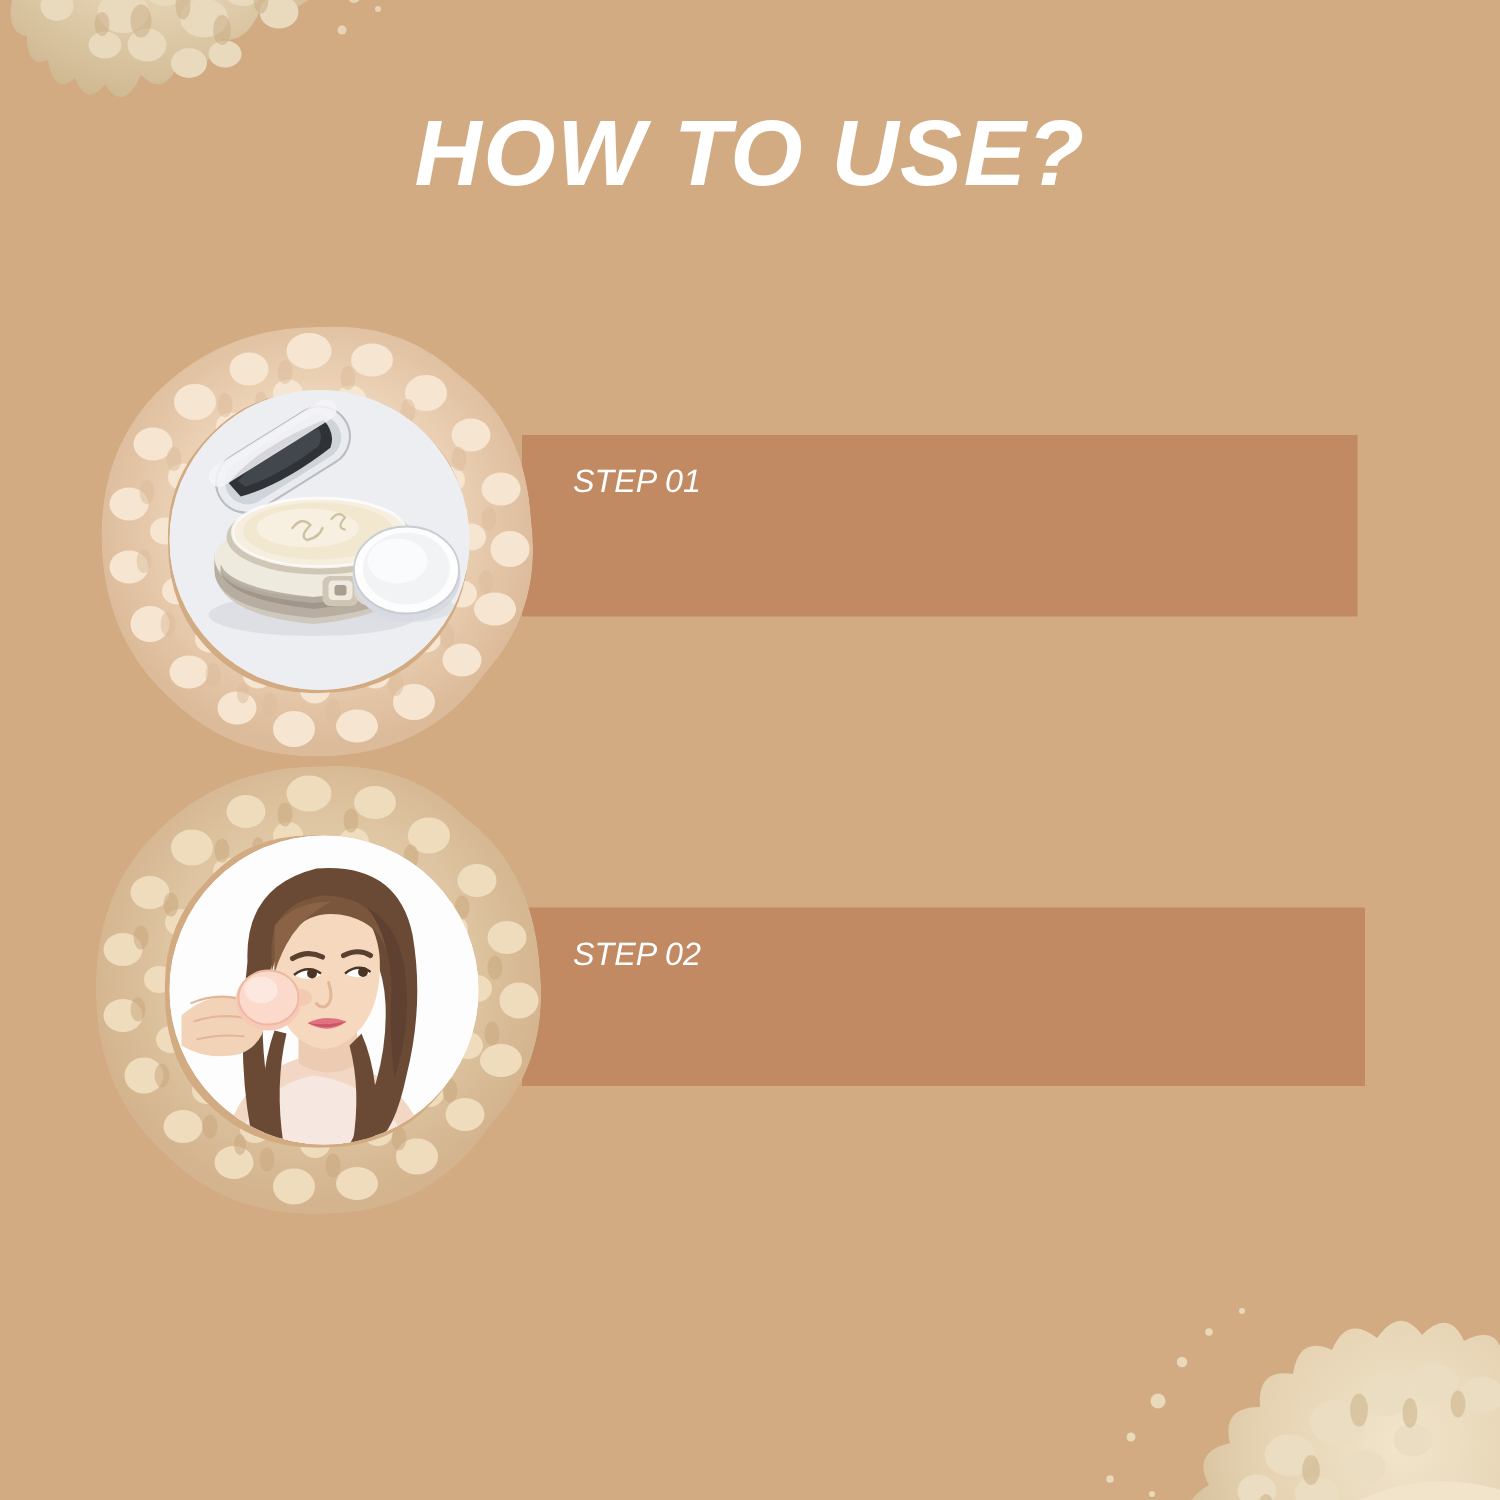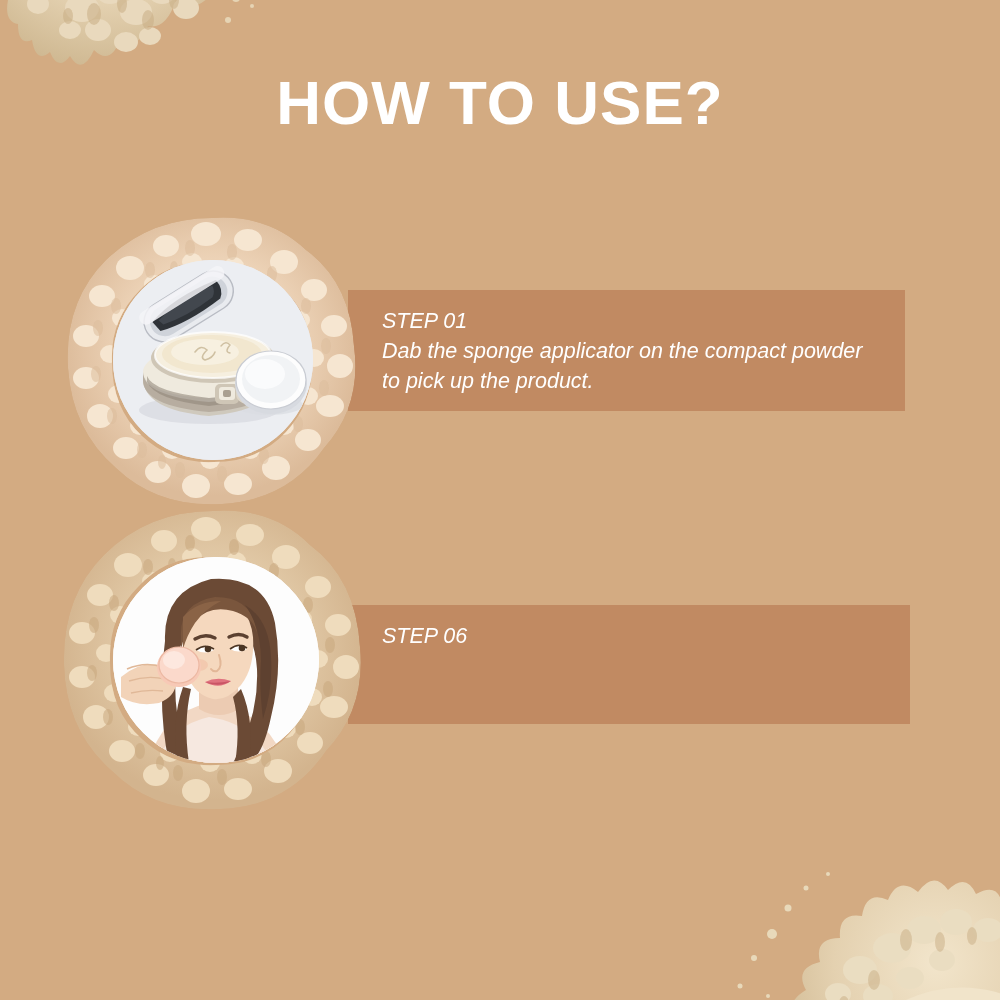--- a/index.html
+++ b/index.html
@@ -13,21 +13,21 @@
   
   .spill{position:absolute;pointer-events:none;}
 
   #spill-tl{left:-10px;top:-120px;width:300px;height:230px;}
   #spill-br{right:-40px;bottom:-60px;width:330px;height:270px;}
 
   
   #title{
     position:absolute;left:0;top:72px;width:1000px;text-align:center;
     color:#ffffff;font-size:62px;font-weight:bold;letter-spacing:1px;
-    line-height:1;white-space:nowrap;
+    line-height:1;white-space:nowrap;font-style:italic;
   }
 
   
   .step-row{position:absolute;left:0;width:1000px;}
   #row-1{top:205px;height:300px;}
   #row-2{top:505px;height:320px;}
 
   
   .panel{
     position:absolute;
@@ -160,21 +160,20 @@
       </g>
     </svg>
   </div>
 
   <div id="title">HOW TO USE?</div>
 
   <div class="step-row" id="row-1">
 
     <div class="panel" id="panel-1">
       <span class="step-label">STEP 01</span>
-      <span class="step-body">Dab the sponge applicator on the compact powder to pick up the product.</span>
     </div>
 
     <div class="medallion" id="medallion-1">
 
       <svg class="ring" viewBox="0 0 300 300">
         <defs>
           <radialGradient id="ring1" cx="50%" cy="45%" r="52%">
             <stop offset="0%" stop-color="#f3ddc4"></stop>
             <stop offset="60%" stop-color="#ecd2b6"></stop>
             <stop offset="100%" stop-color="#dcbb9a"></stop>
@@ -293,21 +292,21 @@
           <ellipse cx="152" cy="114" rx="20" ry="15" fill="#fafbfc"></ellipse>
           <ellipse cx="158" cy="120" rx="35" ry="29" fill="none" stroke="#c9ccd3" stroke-width="1.2"></ellipse>
         </svg>
       </div>
     </div>
   </div>
 
   <div class="step-row" id="row-2">
 
     <div class="panel" id="panel-2">
-      <span class="step-label">STEP 06</span>
+      <span class="step-label">STEP 02</span>
     </div>
 
     <div class="medallion" id="medallion-2">
       <svg class="ring" viewBox="0 0 310 310">
         <defs>
           <radialGradient id="ring2" cx="50%" cy="45%" r="52%">
             <stop offset="0%" stop-color="#e8d4b4"></stop>
             <stop offset="60%" stop-color="#e0c7a4"></stop>
             <stop offset="100%" stop-color="#d3b48e"></stop>
           </radialGradient>

